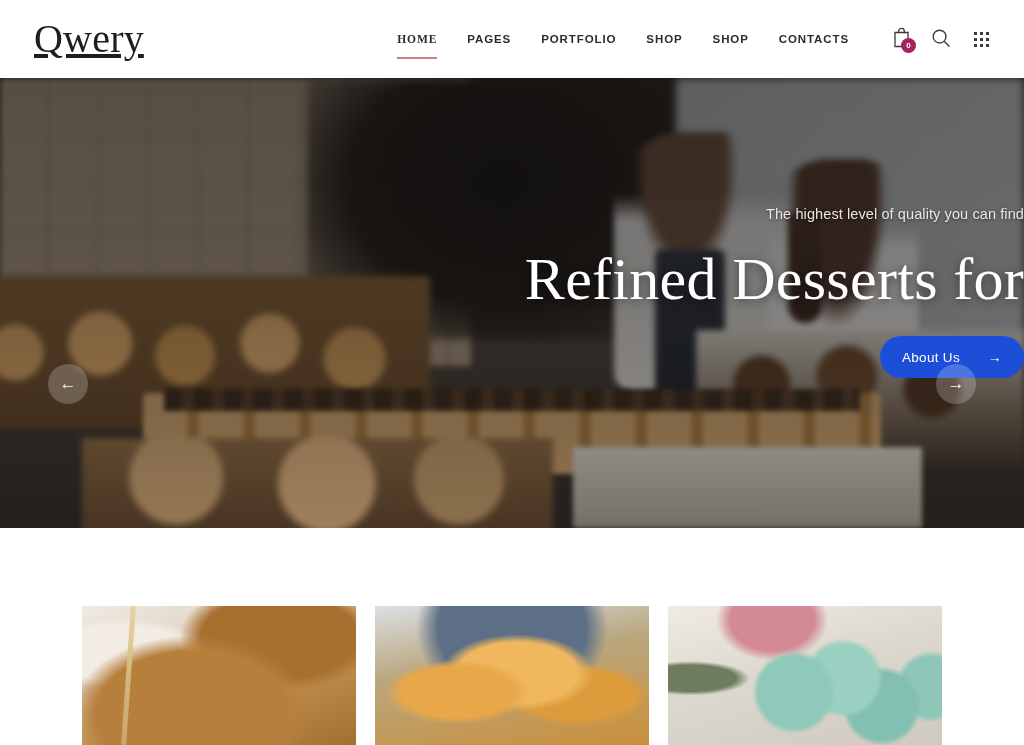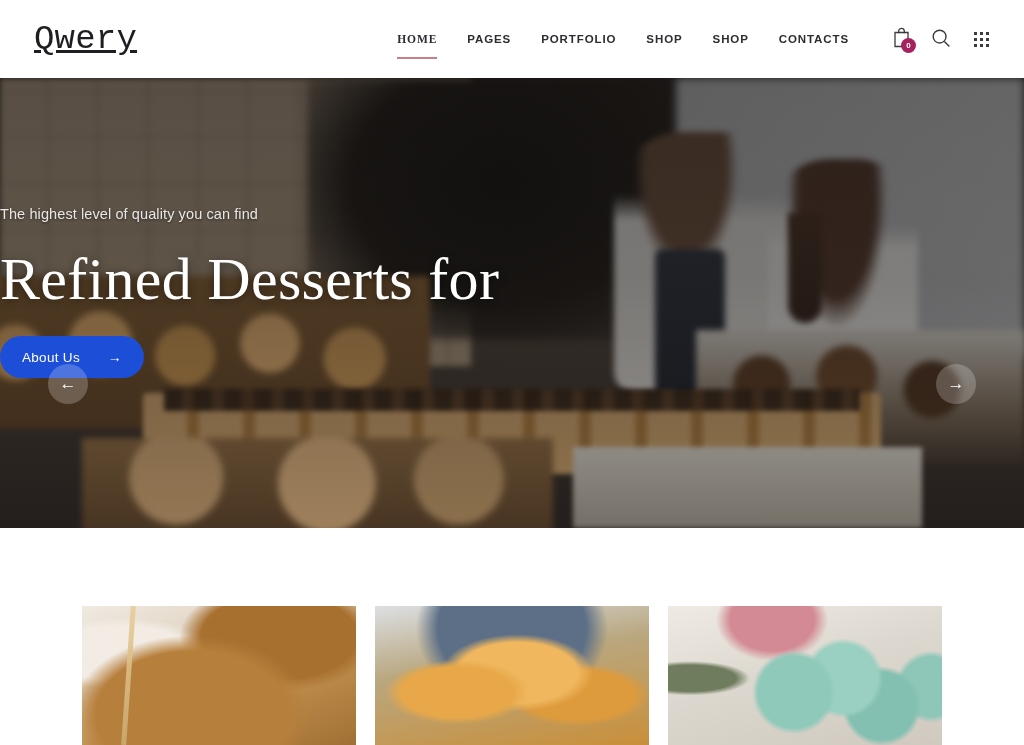--- a/index.html
+++ b/index.html
@@ -17,22 +17,22 @@
     height:78px;
     width:1024px;
     background:#ffffff;
     display:flex;
     align-items:center;
     z-index:20;
   }
   .logo{
     position:absolute;
     left:34px; top:19px;
-    font-family:Liberation Mono, monospace;
-    font-size:34px;
+    font-family:Liberation Serif, serif;
+    font-size:40px;
     line-height:40px;
     color:#1d1d22;
     letter-spacing:.2px;
     font-weight:400;
   }
   .nav-wrap{
     position:absolute;
     right:26px; top:0;
     height:78px;
     display:flex;
@@ -227,21 +227,21 @@
     filter:blur(3px);
   }
   .hero-overlay{
     position:absolute; inset:0;
     background:linear-gradient(180deg, rgba(18,16,15,.58) 0%, rgba(18,16,15,.50) 45%, rgba(18,16,15,.30) 100%);
   }
 
   .hero-content{
     position:absolute; inset:0;
     display:flex; flex-direction:column;
-    align-items:flex-start;
+    align-items:flex-end;
     z-index:5;
   }
   .hero-sub{
     margin-top:128px;
     font-size:14.5px;
     color:#e9e7e4;
     letter-spacing:.1px;
     font-weight:400;
     text-shadow:0 1px 3px rgba(0,0,0,.5);
   }

